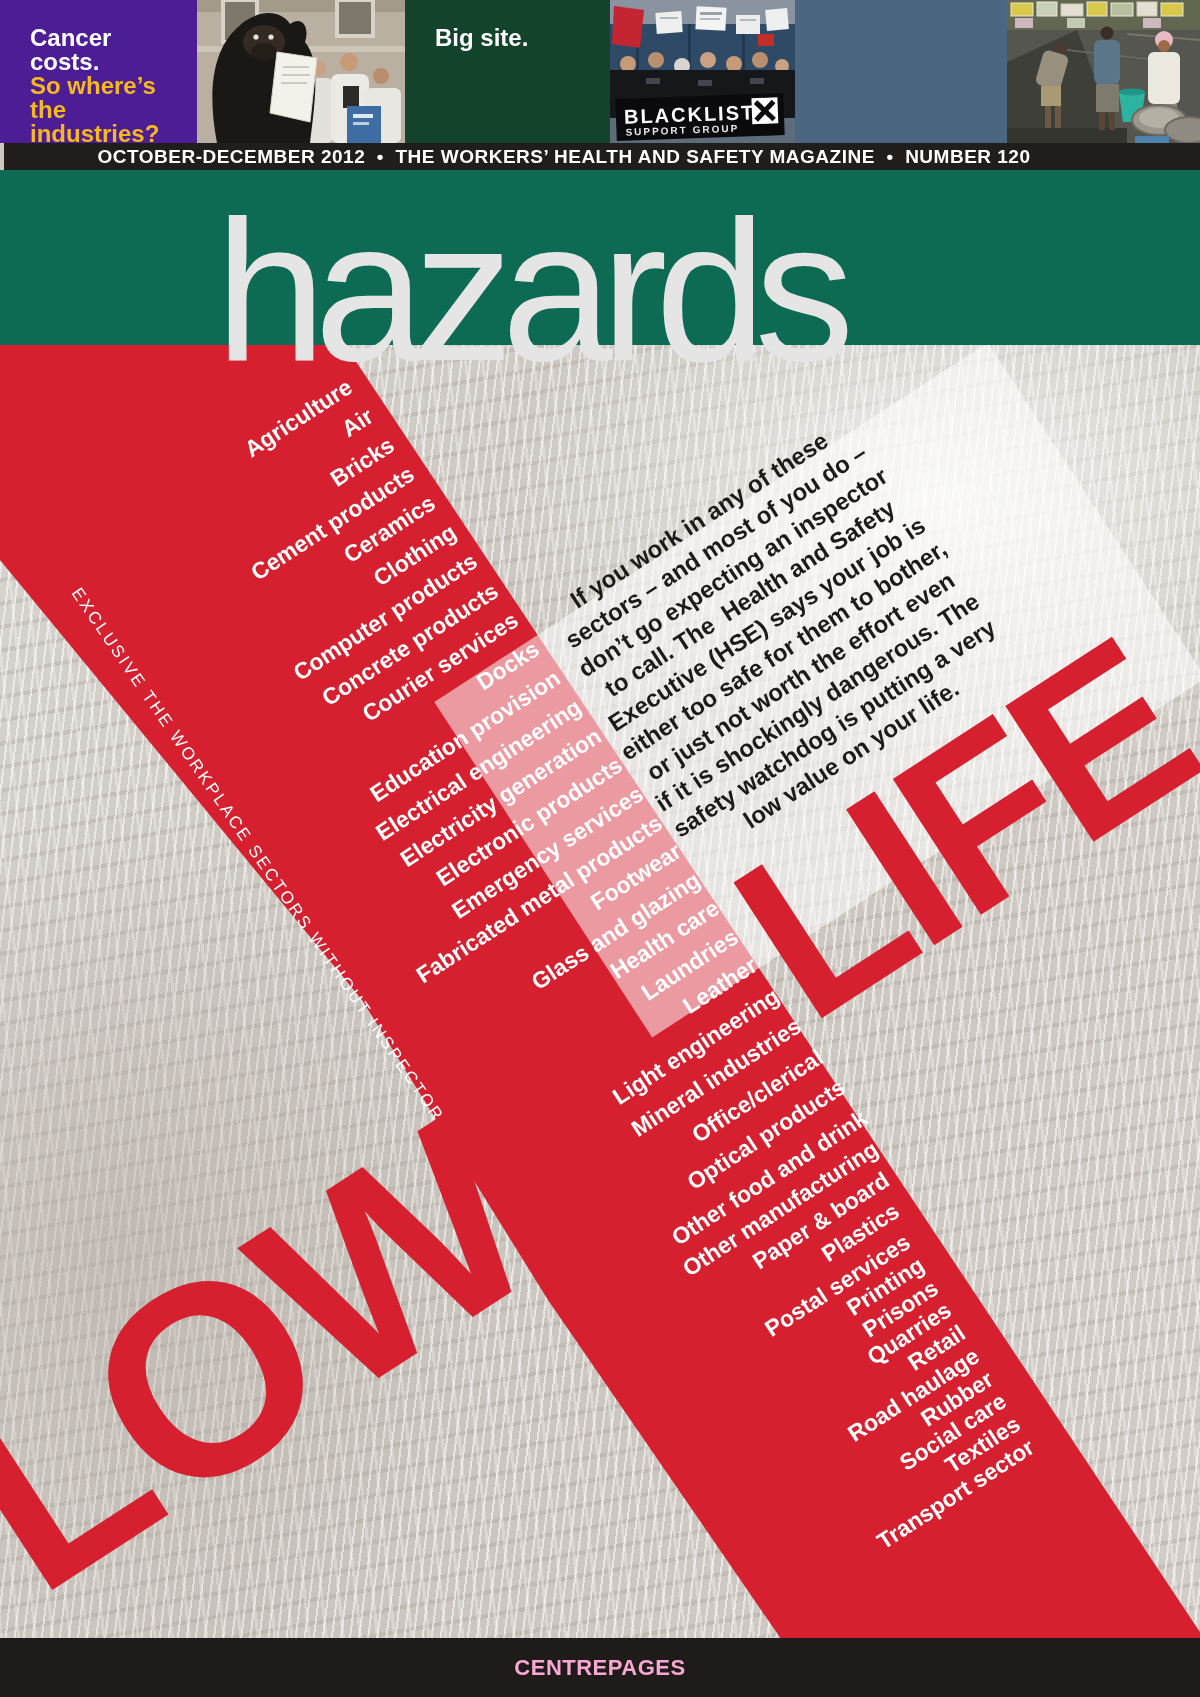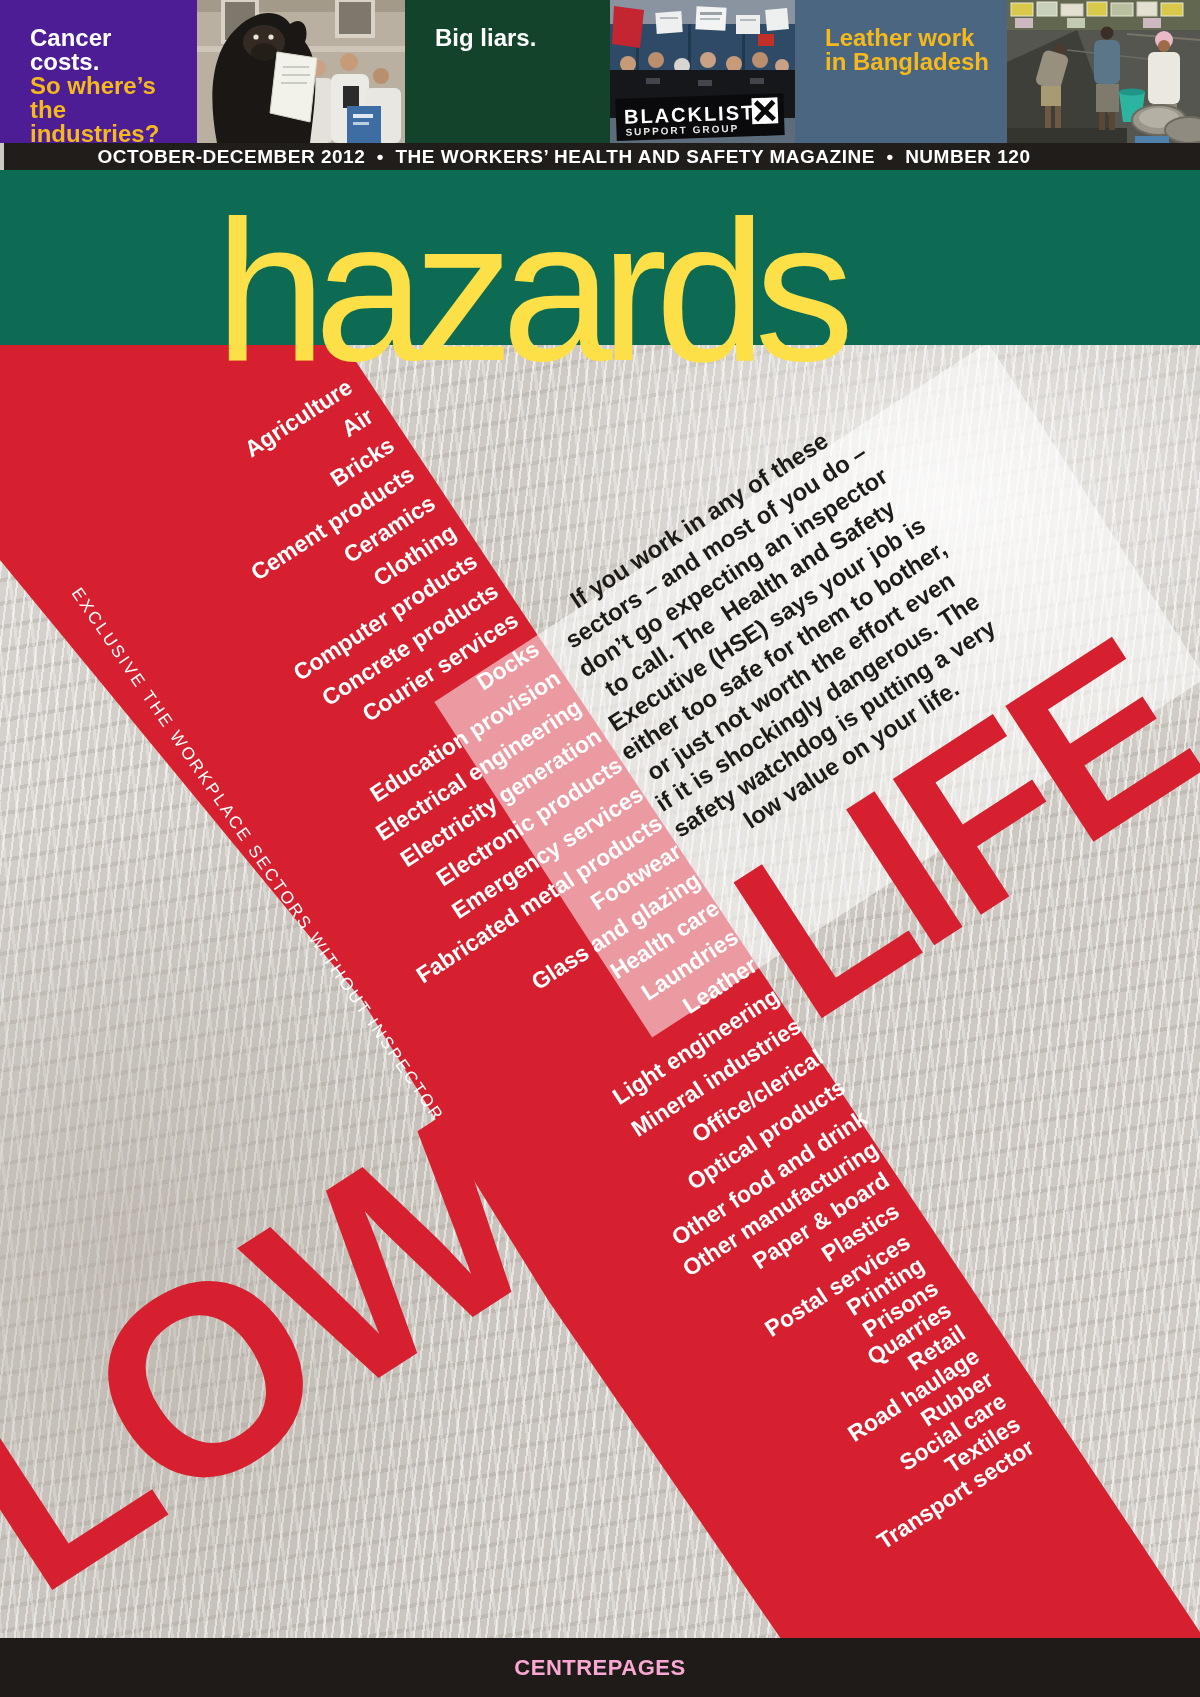--- a/index.html
+++ b/index.html
@@ -24,21 +24,21 @@
   
   .issue-bar{
     position:absolute;top:143px;left:4px;width:1200px;height:27px;background:#211d1a;
     display:flex;align-items:center;justify-content:center;padding-right:80px;
   }
   .issue-bar span{color:#ffffff;font-weight:bold;font-size:19px;letter-spacing:.5px;white-space:pre;}
   
   .masthead{position:absolute;top:170px;left:0;width:1200px;height:175px;background:#0d6b53;overflow:visible;z-index:5;}
   .masthead h1{
     position:absolute;left:215px;bottom:-46px;margin:0;
-    color:#fde047;font-weight:100;font-size:200px;line-height:1;letter-spacing:-12px;
+    color:#e5e5e5;font-weight:100;font-size:200px;line-height:1;letter-spacing:-12px;
   }
   
   .cover-art{position:absolute;top:345px;left:0;width:1200px;height:1293px;overflow:hidden;}
   .texture{
     position:absolute;inset:0;
     background-color:#cdc8c2;
     background-image:
       radial-gradient(620px 420px at 78% 12%, rgba(255,255,255,.75), rgba(255,255,255,0) 70%),
       radial-gradient(500px 600px at 10% 70%, rgba(176,169,159,.5), rgba(176,169,159,0) 75%),
       repeating-linear-gradient(97deg, rgba(255,255,255,.55) 0 2px, rgba(255,255,255,0) 2px 9px),
@@ -116,21 +116,21 @@
         <circle cx="59" cy="37" r="2.6" fill="#e8e4da"></circle>
         <circle cx="74" cy="37" r="2.6" fill="#e8e4da"></circle>
         <polygon points="80,52 120,58 113,122 73,113" fill="#f2f1ea" stroke="#d8d5c8" stroke-width="1"></polygon>
         <rect x="86" y="66" width="26" height="2" fill="#c9ccc2"></rect>
         <rect x="85" y="74" width="28" height="2" fill="#c9ccc2"></rect>
         <rect x="84" y="82" width="26" height="2" fill="#c9ccc2"></rect>
       </svg>
     </div>
 
     <div class="banner-cell cell-bigliars story">
-      <div class="t1">Big liars.</div>
+      <div class="t1">Big site.</div>
     </div>
 
     <div class="banner-cell cell-protest">
       <svg viewBox="0 0 185 143">
         <rect x="0" y="0" width="185" height="143" fill="#5d6c7a"></rect>
         <rect x="0" y="0" width="185" height="26" fill="#8a94a0"></rect>
         <rect x="0" y="24" width="185" height="58" fill="#2e4a66"></rect>
         <rect x="26" y="24" width="3" height="58" fill="#203850"></rect>
         <rect x="78" y="24" width="3" height="58" fill="#203850"></rect>
         <rect x="132" y="24" width="3" height="58" fill="#203850"></rect>
@@ -163,22 +163,20 @@
           <rect x="6" y="96" width="168" height="42" fill="#0a0a0c"></rect>
           <text x="14" y="121" fill="#ffffff" font-family="Liberation Sans, sans-serif" font-size="20" font-weight="bold" letter-spacing="2">BLACKLIST</text>
           <text x="15" y="133" fill="#e8e8e8" font-family="Liberation Sans, sans-serif" font-size="10" font-weight="bold" letter-spacing="2">SUPPORT GROUP</text>
           <rect x="142" y="100" width="26" height="26" fill="#ffffff"></rect>
           <path d="M146,104 L164,122 M164,104 L146,122" stroke="#0a0a0c" stroke-width="5"></path>
         </g>
       </svg>
     </div>
 
     <div class="banner-cell cell-material story">
-      <div class="t2">Leather work
-in Bangladesh</div>
     </div>
 
     <div class="banner-cell cell-tannery">
       <svg viewBox="0 0 193 143">
         <rect x="0" y="0" width="193" height="143" fill="#55564f"></rect>
         <rect x="0" y="0" width="193" height="30" fill="#61684f"></rect>
         <g>
           <rect x="4" y="3" width="22" height="13" fill="#d8c94a" stroke="#e9e6d8" stroke-width="1"></rect>
           <rect x="30" y="2" width="20" height="14" fill="#c8d0bc" stroke="#e9e6d8" stroke-width="1"></rect>
           <rect x="54" y="4" width="22" height="12" fill="#e3e0d2" stroke="#cfcaba" stroke-width="1"></rect>

